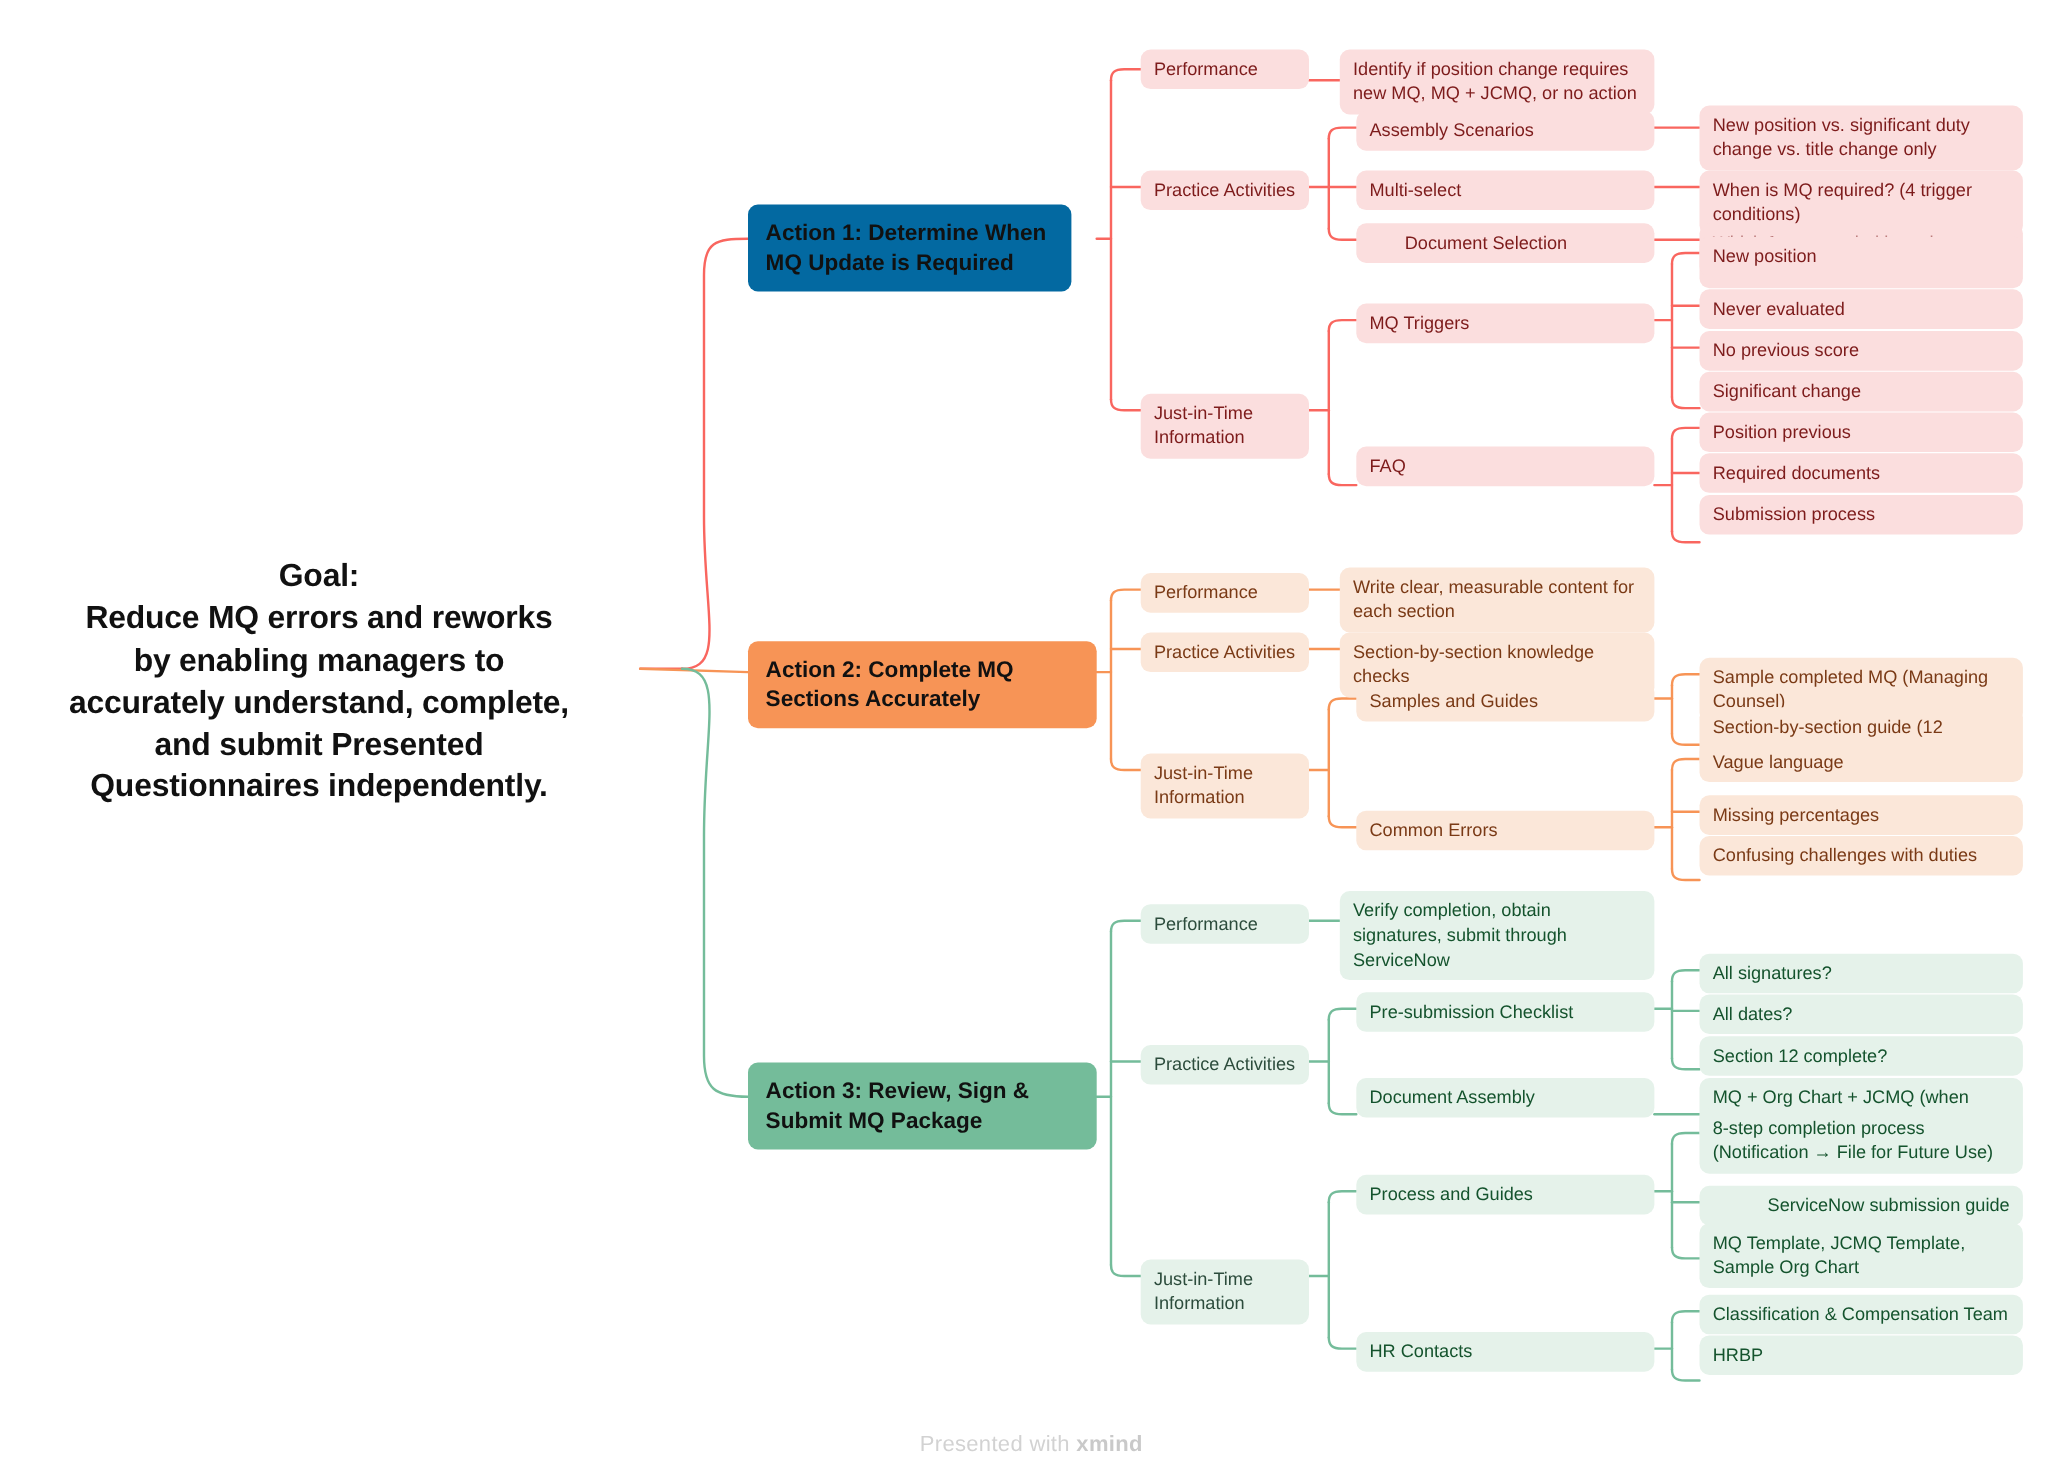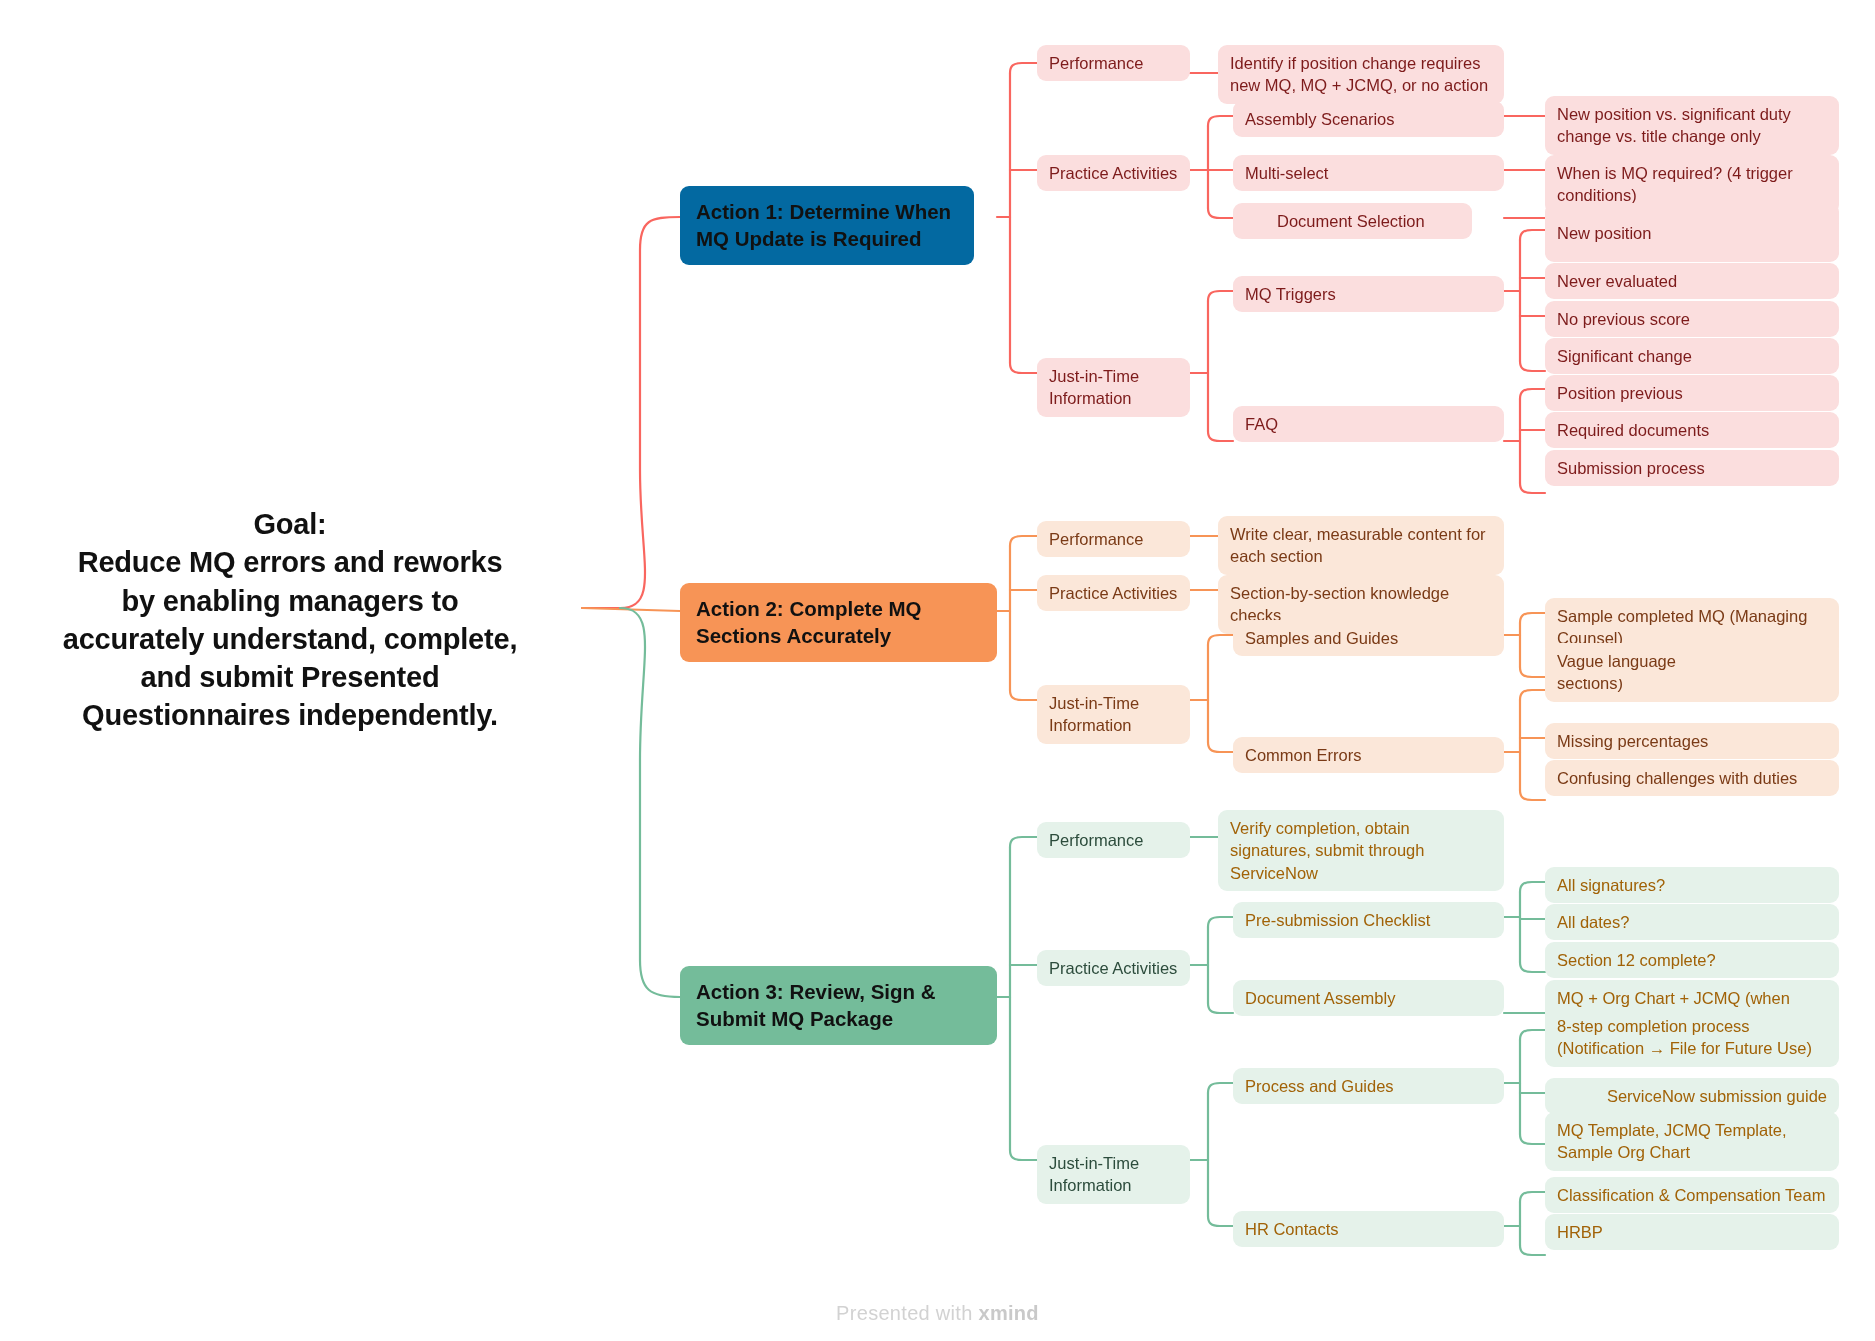--- a/index.html
+++ b/index.html
@@ -32,21 +32,21 @@
   
   .cat { font-size: 16.5px; padding: 7px 12px; line-height: 1.35; }
   .l2-red   { background: #fbdede; color: #7d1b1b; }
   .l2-org   { background: #fbe7d9; color: #7a3a16; }
   .l2-grn   { background: #e5f2ea; color: #2c4c3c; }
 
   
   .item { font-size: 16.5px; padding: 7px 12px; line-height: 1.35; border-radius: 9px; }
   .l3-red { background: #fbdede; color: #7d1b1b; }
   .l3-org { background: #fbe7d9; color: #7a3a16; }
-  .l3-grn { background: #e5f2ea; color: #a16207; }
+  .l3-grn { background: #e5f2ea; color: #14532d; }
 
   #watermark {
     position: absolute; left: 0; top: 1302px; width: 1875px;
     text-align: center; font-size: 20px; color: #d2d2d2; letter-spacing: .3px;
   }
   #watermark b { font-weight: bold; color: #c9c9c9; }
 </style>
 </head>
 <body>
 
@@ -184,21 +184,21 @@
   </div>
   <div class="node item l3-red" style="left:1545px; top:96px; width:294px;">
     <span>New position vs. significant duty change vs. title change only</span>
   </div>
   <div class="node item l3-red" style="left:1233px; top:155px; width:271px;">
     <span>Multi-select</span>
   </div>
   <div class="node item l3-red" style="left:1545px; top:155px; width:294px;">
     <span>When is MQ required? (4 trigger conditions)</span>
   </div>
-  <div class="node item l3-red" style="left:1233px; top:203px; width:239px;padding-left:44px;">
+  <div class="node item l3-red" style="left:1233px; top:203px; width:271px;padding-left:44px;">
     <span>Document Selection</span>
   </div>
   <div class="node item l3-red" style="left:1545px; top:203px; width:294px;">
     <span>Which forms needed based on situation?</span>
   </div>
 
   <div class="node cat l2-red" style="left:1037px; top:358px; width:153px;">
     <span>Just-in-Time Information</span>
   </div>
   <div class="node item l3-red" style="left:1233px; top:276px; width:271px;">
@@ -255,21 +255,21 @@
   </div>
   <div class="node item l3-org" style="left:1545px; top:598px; width:294px;">
     <span>Sample completed MQ (Managing Counsel)</span>
   </div>
   <div class="node item l3-org" style="left:1545px; top:643px; width:294px;">
     <span>Section-by-section guide (12 sections)</span>
   </div>
   <div class="node item l3-org" style="left:1233px; top:737px; width:271px;">
     <span>Common Errors</span>
   </div>
-  <div class="node item l3-org" style="left:1545px; top:643px; width:294px;">
+  <div class="node item l3-org" style="left:1545px; top:675px; width:294px;">
     <span>Vague language</span>
   </div>
   <div class="node item l3-org" style="left:1545px; top:723px; width:294px;">
     <span>Missing percentages</span>
   </div>
   <div class="node item l3-org" style="left:1545px; top:760px; width:294px;">
     <span>Confusing challenges with duties</span>
   </div>
 
   <div class="node topic" id="a3">

